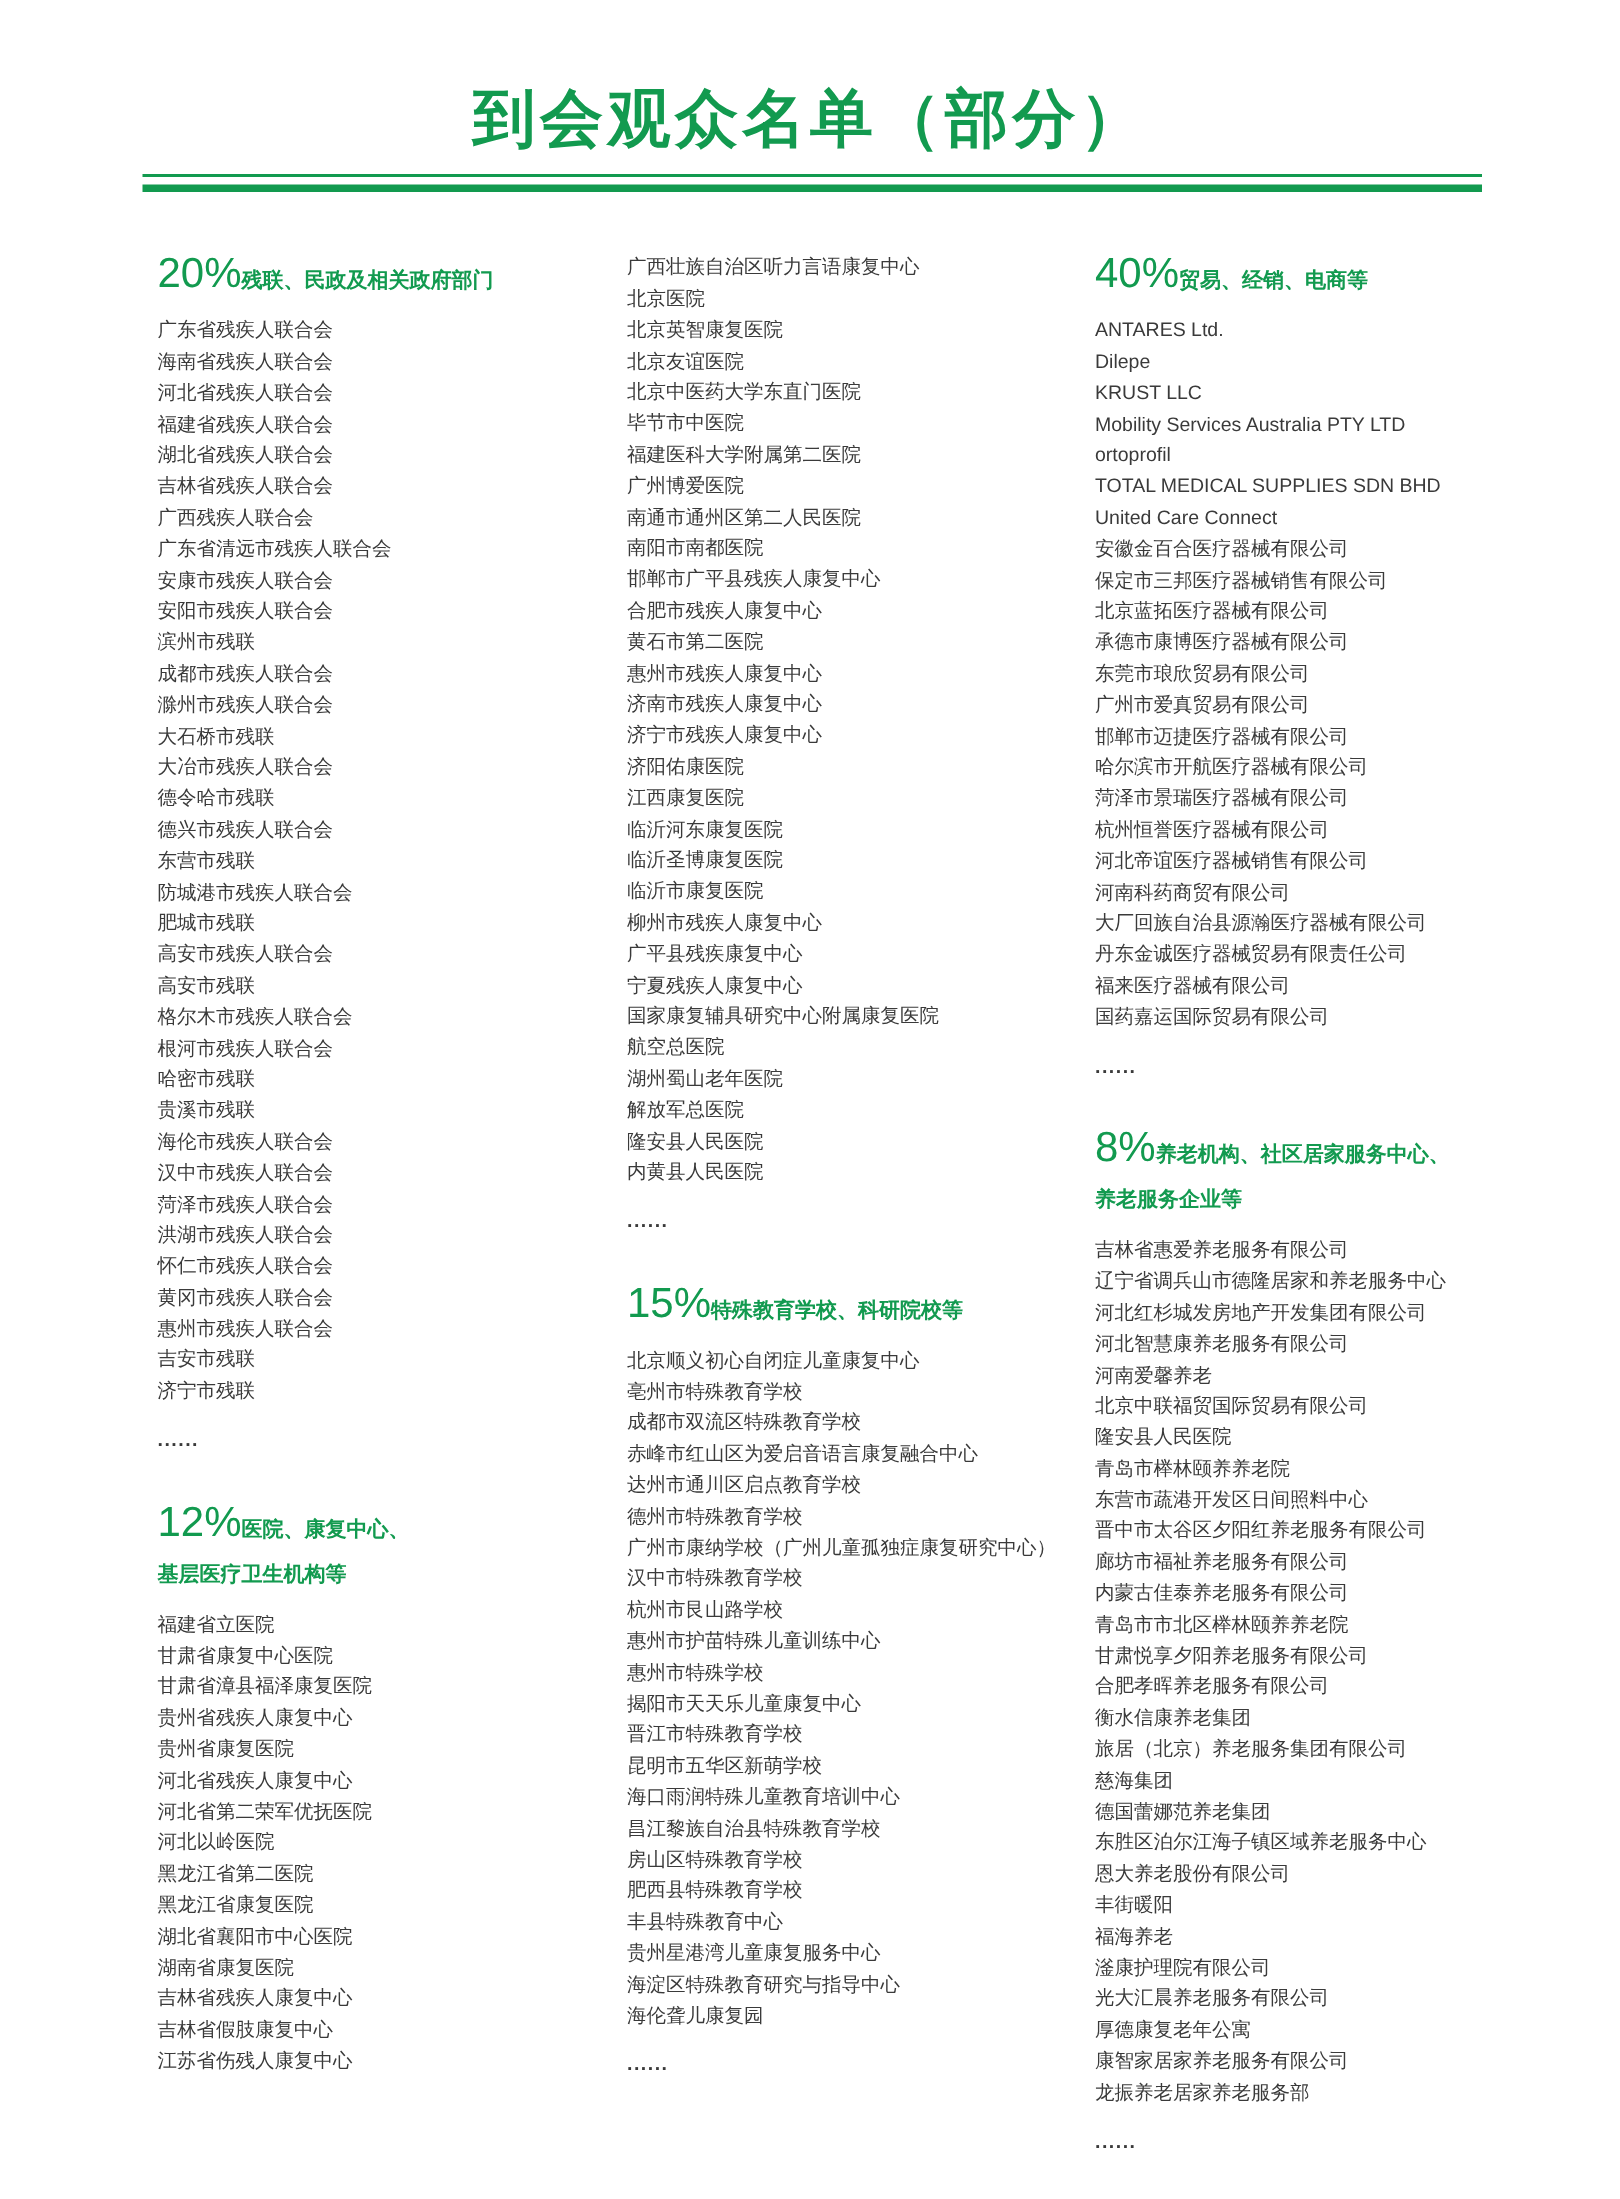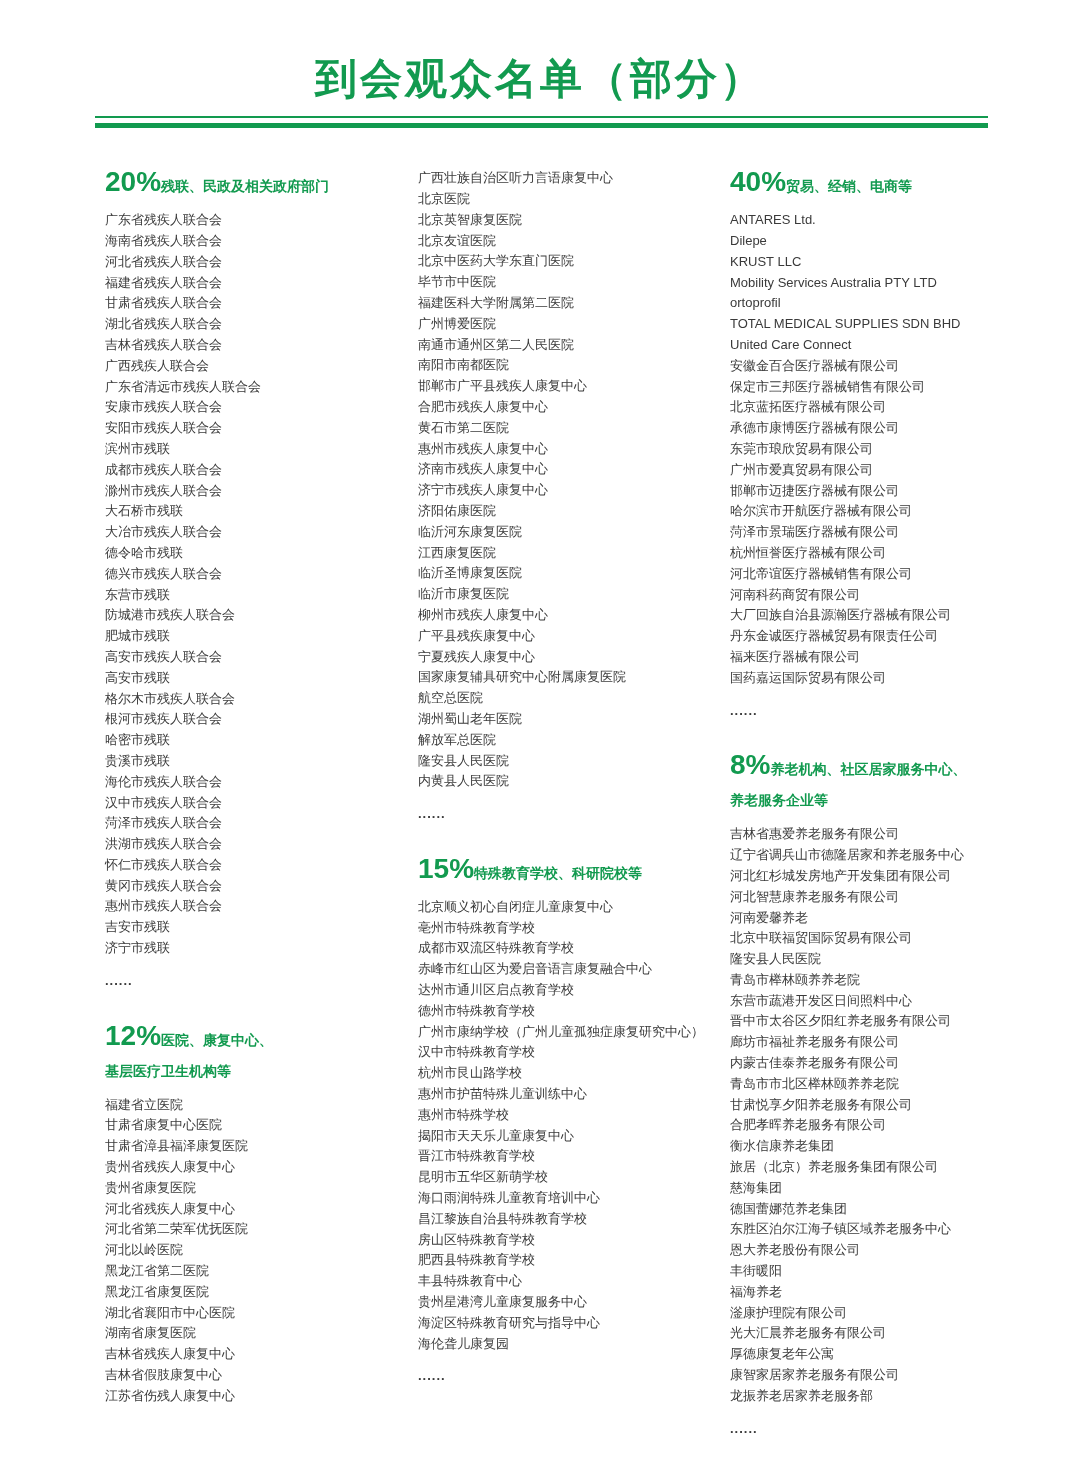--- a/index.html
+++ b/index.html
@@ -16,21 +16,21 @@
   }
   .rules { margin:14px 92px 0 95px; }
   .rule-thin  { height:2px; background:var(--green); }
   .rule-thick { height:5px; background:var(--green); margin-top:5px; }
   .columns { display:flex; align-items:flex-start; margin:40px 0 0 105px; }
   .col-1 { width:313px; flex:0 0 313px; }
   .col-2 { width:312px; flex:0 0 312px; }
   .col-3 { width:282px; flex:0 0 282px; }
   .section + .section { margin-top:30px; }
   .sec-header { margin:0 0 10px 0; line-height:27px; white-space:pre; }
-  .pct { font-size:28px; font-weight:bold; color:var(--green); letter-spacing:0; }
+  .pct { font-size:28px; font-weight:normal; color:var(--green); letter-spacing:0; }
   .sec-title { font-size:14px; font-weight:bold; color:var(--green); white-space:pre; }
   .items { list-style:none; margin:0; padding:0; }
   .item {
     font-size:13px; line-height:20.8px; color:var(--ink);
     white-space:nowrap; font-weight:500;
   }
   .item.ellipsis { margin-top:12px; letter-spacing:1px; font-weight:bold; }
 </style>
 </head>
 <body>
@@ -45,21 +45,20 @@
   </div>
   <div class="columns">
       <div class="col-1">
         <section class="section">
           <h2 class="sec-header"><span class="pct">20%</span><span class="sec-title">残联、民政及相关政府部门</span></h2>
           <ul class="items">
             <li class="item">广东省残疾人联合会</li>
             <li class="item">海南省残疾人联合会</li>
             <li class="item">河北省残疾人联合会</li>
             <li class="item">福建省残疾人联合会</li>
-            <li class="item">甘肃省残疾人联合会</li>
             <li class="item">湖北省残疾人联合会</li>
             <li class="item">吉林省残疾人联合会</li>
             <li class="item">广西残疾人联合会</li>
             <li class="item">广东省清远市残疾人联合会</li>
             <li class="item">安康市残疾人联合会</li>
             <li class="item">安阳市残疾人联合会</li>
             <li class="item">滨州市残联</li>
             <li class="item">成都市残疾人联合会</li>
             <li class="item">滁州市残疾人联合会</li>
             <li class="item">大石桥市残联</li>
@@ -122,22 +121,22 @@
             <li class="item">广州博爱医院</li>
             <li class="item">南通市通州区第二人民医院</li>
             <li class="item">南阳市南都医院</li>
             <li class="item">邯郸市广平县残疾人康复中心</li>
             <li class="item">合肥市残疾人康复中心</li>
             <li class="item">黄石市第二医院</li>
             <li class="item">惠州市残疾人康复中心</li>
             <li class="item">济南市残疾人康复中心</li>
             <li class="item">济宁市残疾人康复中心</li>
             <li class="item">济阳佑康医院</li>
+            <li class="item">江西康复医院</li>
             <li class="item">临沂河东康复医院</li>
-            <li class="item">江西康复医院</li>
             <li class="item">临沂圣博康复医院</li>
             <li class="item">临沂市康复医院</li>
             <li class="item">柳州市残疾人康复中心</li>
             <li class="item">广平县残疾康复中心</li>
             <li class="item">宁夏残疾人康复中心</li>
             <li class="item">国家康复辅具研究中心附属康复医院</li>
             <li class="item">航空总医院</li>
             <li class="item">湖州蜀山老年医院</li>
             <li class="item">解放军总医院</li>
             <li class="item">隆安县人民医院</li>

